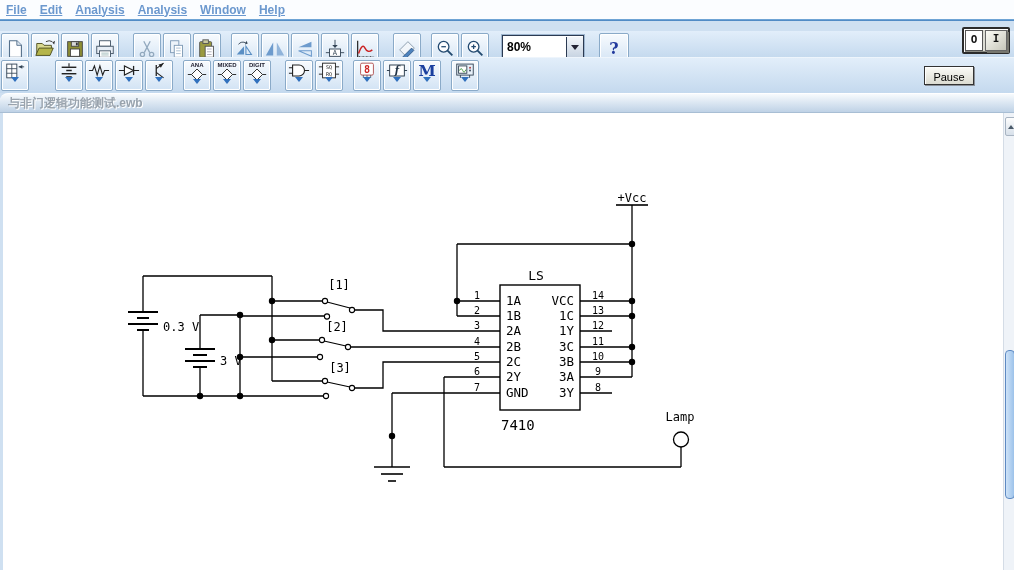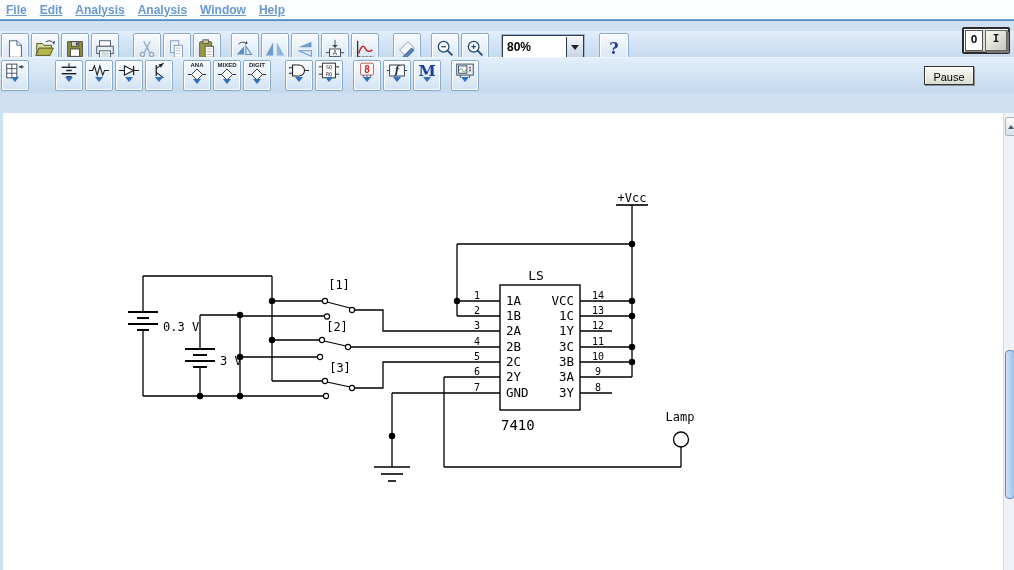--- a/index.html
+++ b/index.html
@@ -329,20 +329,23 @@
         <span class="dd"></span>
       </button>
   </div>
 
   <div class="power">
     <div class="pw-o"><span>O</span></div>
     <div class="pw-i"><span>I</span></div>
   </div>
   <button class="pause">Pause</button>
 
+  <div class="titlebar">
+    <span class="titletxt">与非门逻辑功能测试.ewb</span>
+  </div>
 
   <div class="canvas">
     <svg viewBox="3 113 1000 457" preserveAspectRatio="none">
 
       <path fill="none" stroke="#000" stroke-width="1.3" d="
         M143 276H272 M143 276V312 M143 330V396 M143 396H323 M272 276V381
         M272 301H322 M272 340H319 M272 381H322
         M200 315V349 M200 315H240 M240 316H324 M240 315V396 M240 357H317 M200 367V396
         M355 310H383V331H500 M351 347H500 M355 388H383V362H500
         M455 301H500 M457 244V316 M457 316H500 M457 244H632

